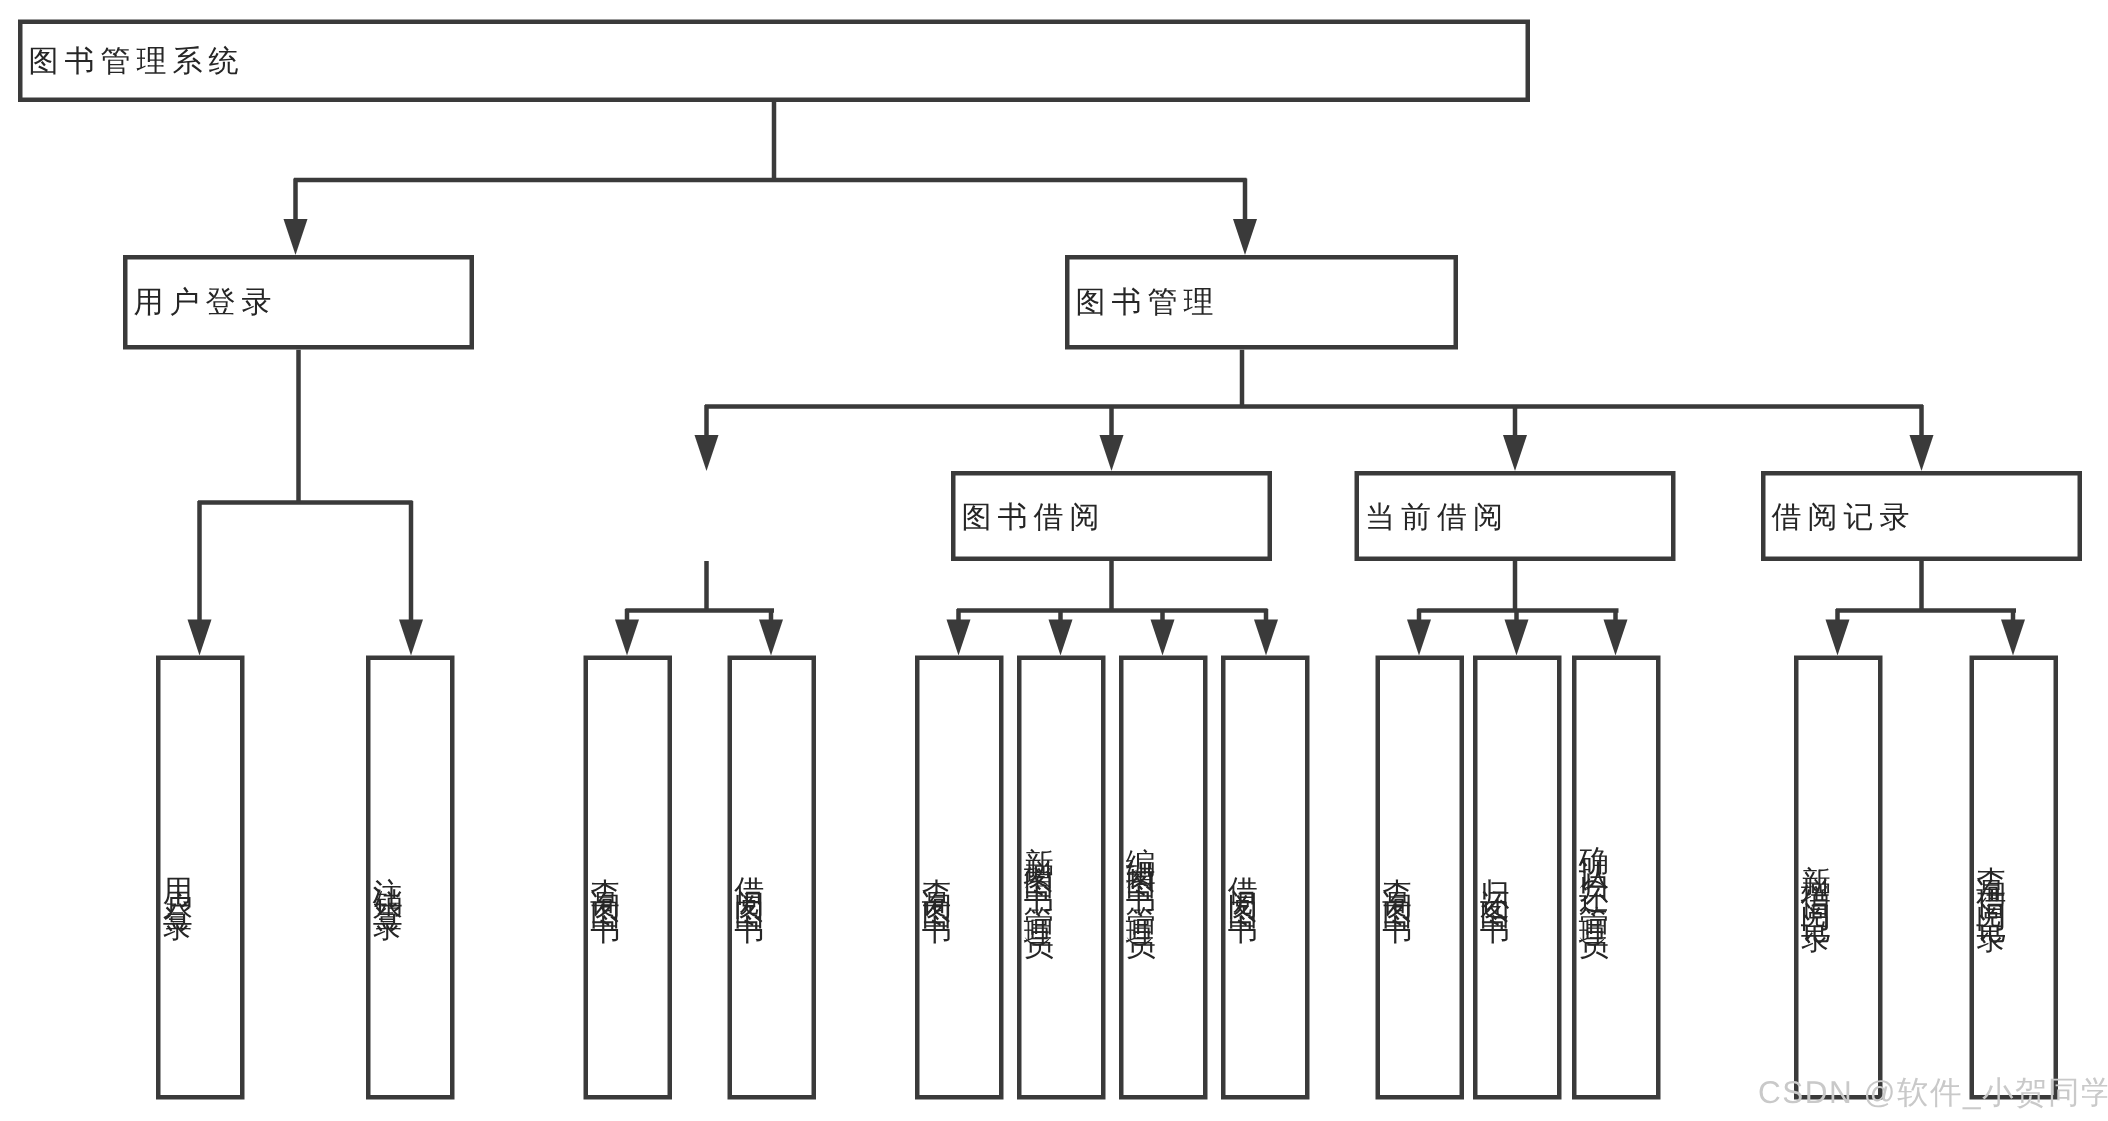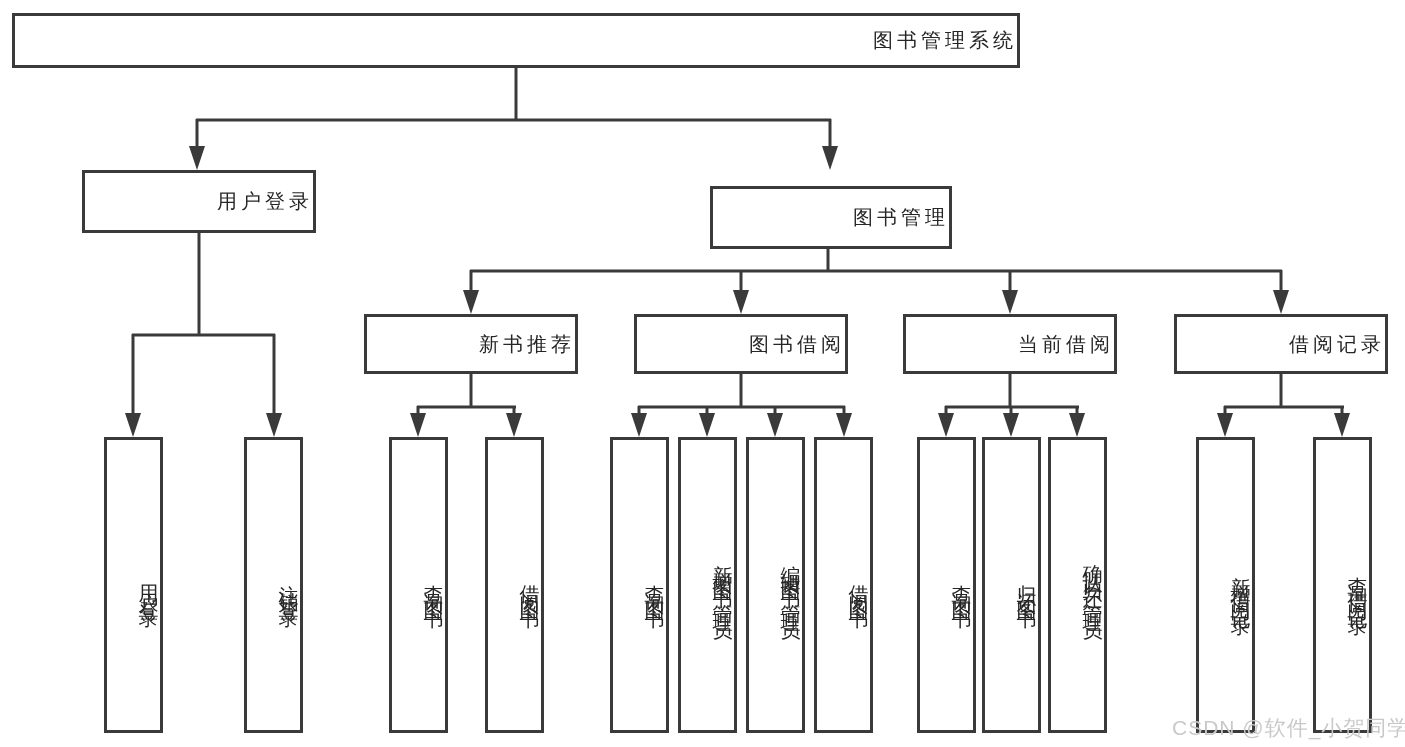--- a/index.html
+++ b/index.html
@@ -33,36 +33,36 @@
   .connectors polygon {
     fill: var(--line, #3a3a3a);
   }
 
   .box {
     position: absolute;
     border: 3px solid var(--line, #3a3a3a);
     background: var(--background, #fff);
     display: flex;
     align-items: center;
-    justify-content: flex-end;
+    justify-content: flex-start;
     color: var(--text, #262626);
     z-index: 2;
     font-family: Liberation Serif, serif;
   }
   .box .lbl {
     font-size: 20px;
     letter-spacing: 4px;
     text-indent: 4px;
     white-space: nowrap;
   }
 
   
   .node-root   { left: 12px;   top: 13px;  width: 1008px; height: 55px; }
   .node-l2-a   { left: 82px;   top: 170px; width: 234px;  height: 63px; }
-  .node-l2-b   { left: 710px;  top: 186px; width: 242px;  height: 63px; }
+  .node-l2-b   { left: 710px;  top: 170px; width: 262px;  height: 63px; }
   .node-l3     { top: 314px;   width: 214px; height: 60px; }
   .node-g0     { left: 364px; }
   .node-g1     { left: 634px; }
   .node-g2     { left: 903px; }
   .node-g3     { left: 1174px; }
 
   
   .leaf {
     top: 437px;
     width: 59px;
@@ -174,23 +174,20 @@
     <span class="lbl">图书管理系统</span>
   </div>
 
   <div class="box node-l2-a">
     <span class="lbl">用户登录</span>
   </div>
   <div class="box node-l2-b">
     <span class="lbl">图书管理</span>
   </div>
 
-  <div class="box node-l3 node-g0">
-    <span class="lbl">新书推荐</span>
-  </div>
   <div class="box node-l3 node-g2">
     <span class="lbl">当前借阅</span>
   </div>
   <div class="box node-l3 node-g1">
     <span class="lbl">图书借阅</span>
   </div>
   <div class="box node-l3 node-g3">
     <span class="lbl">借阅记录</span>
   </div>
 

